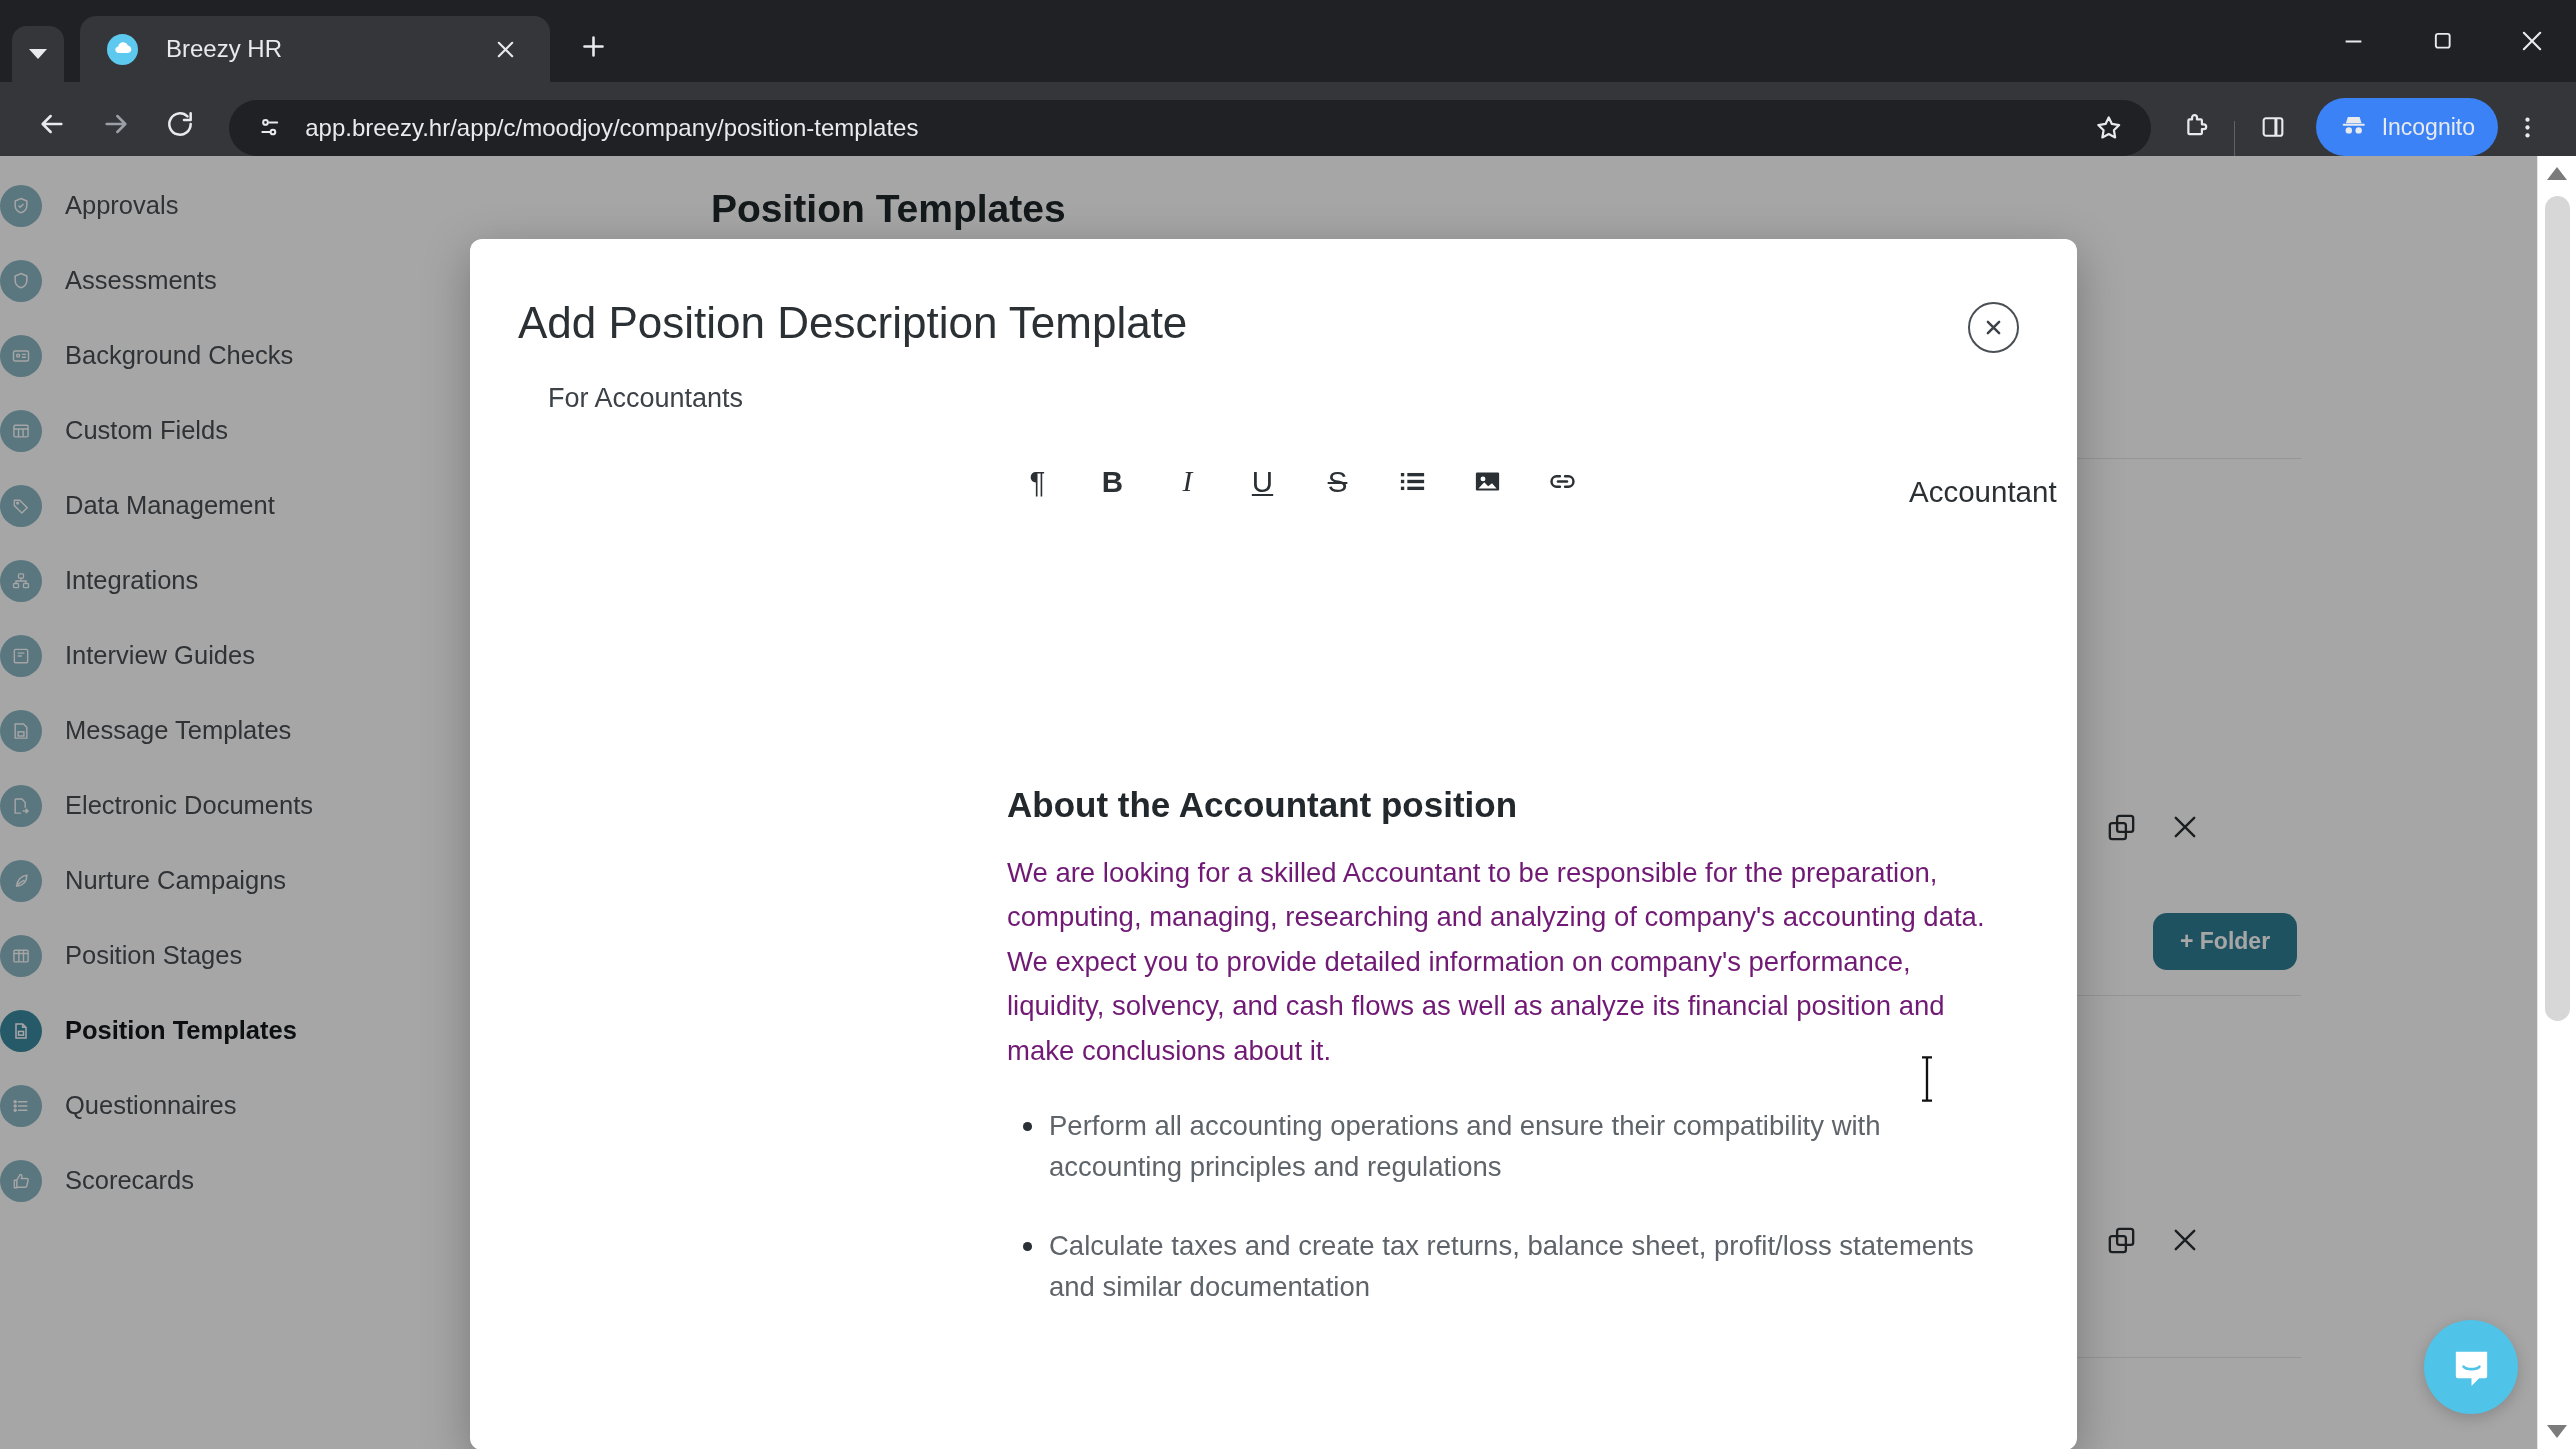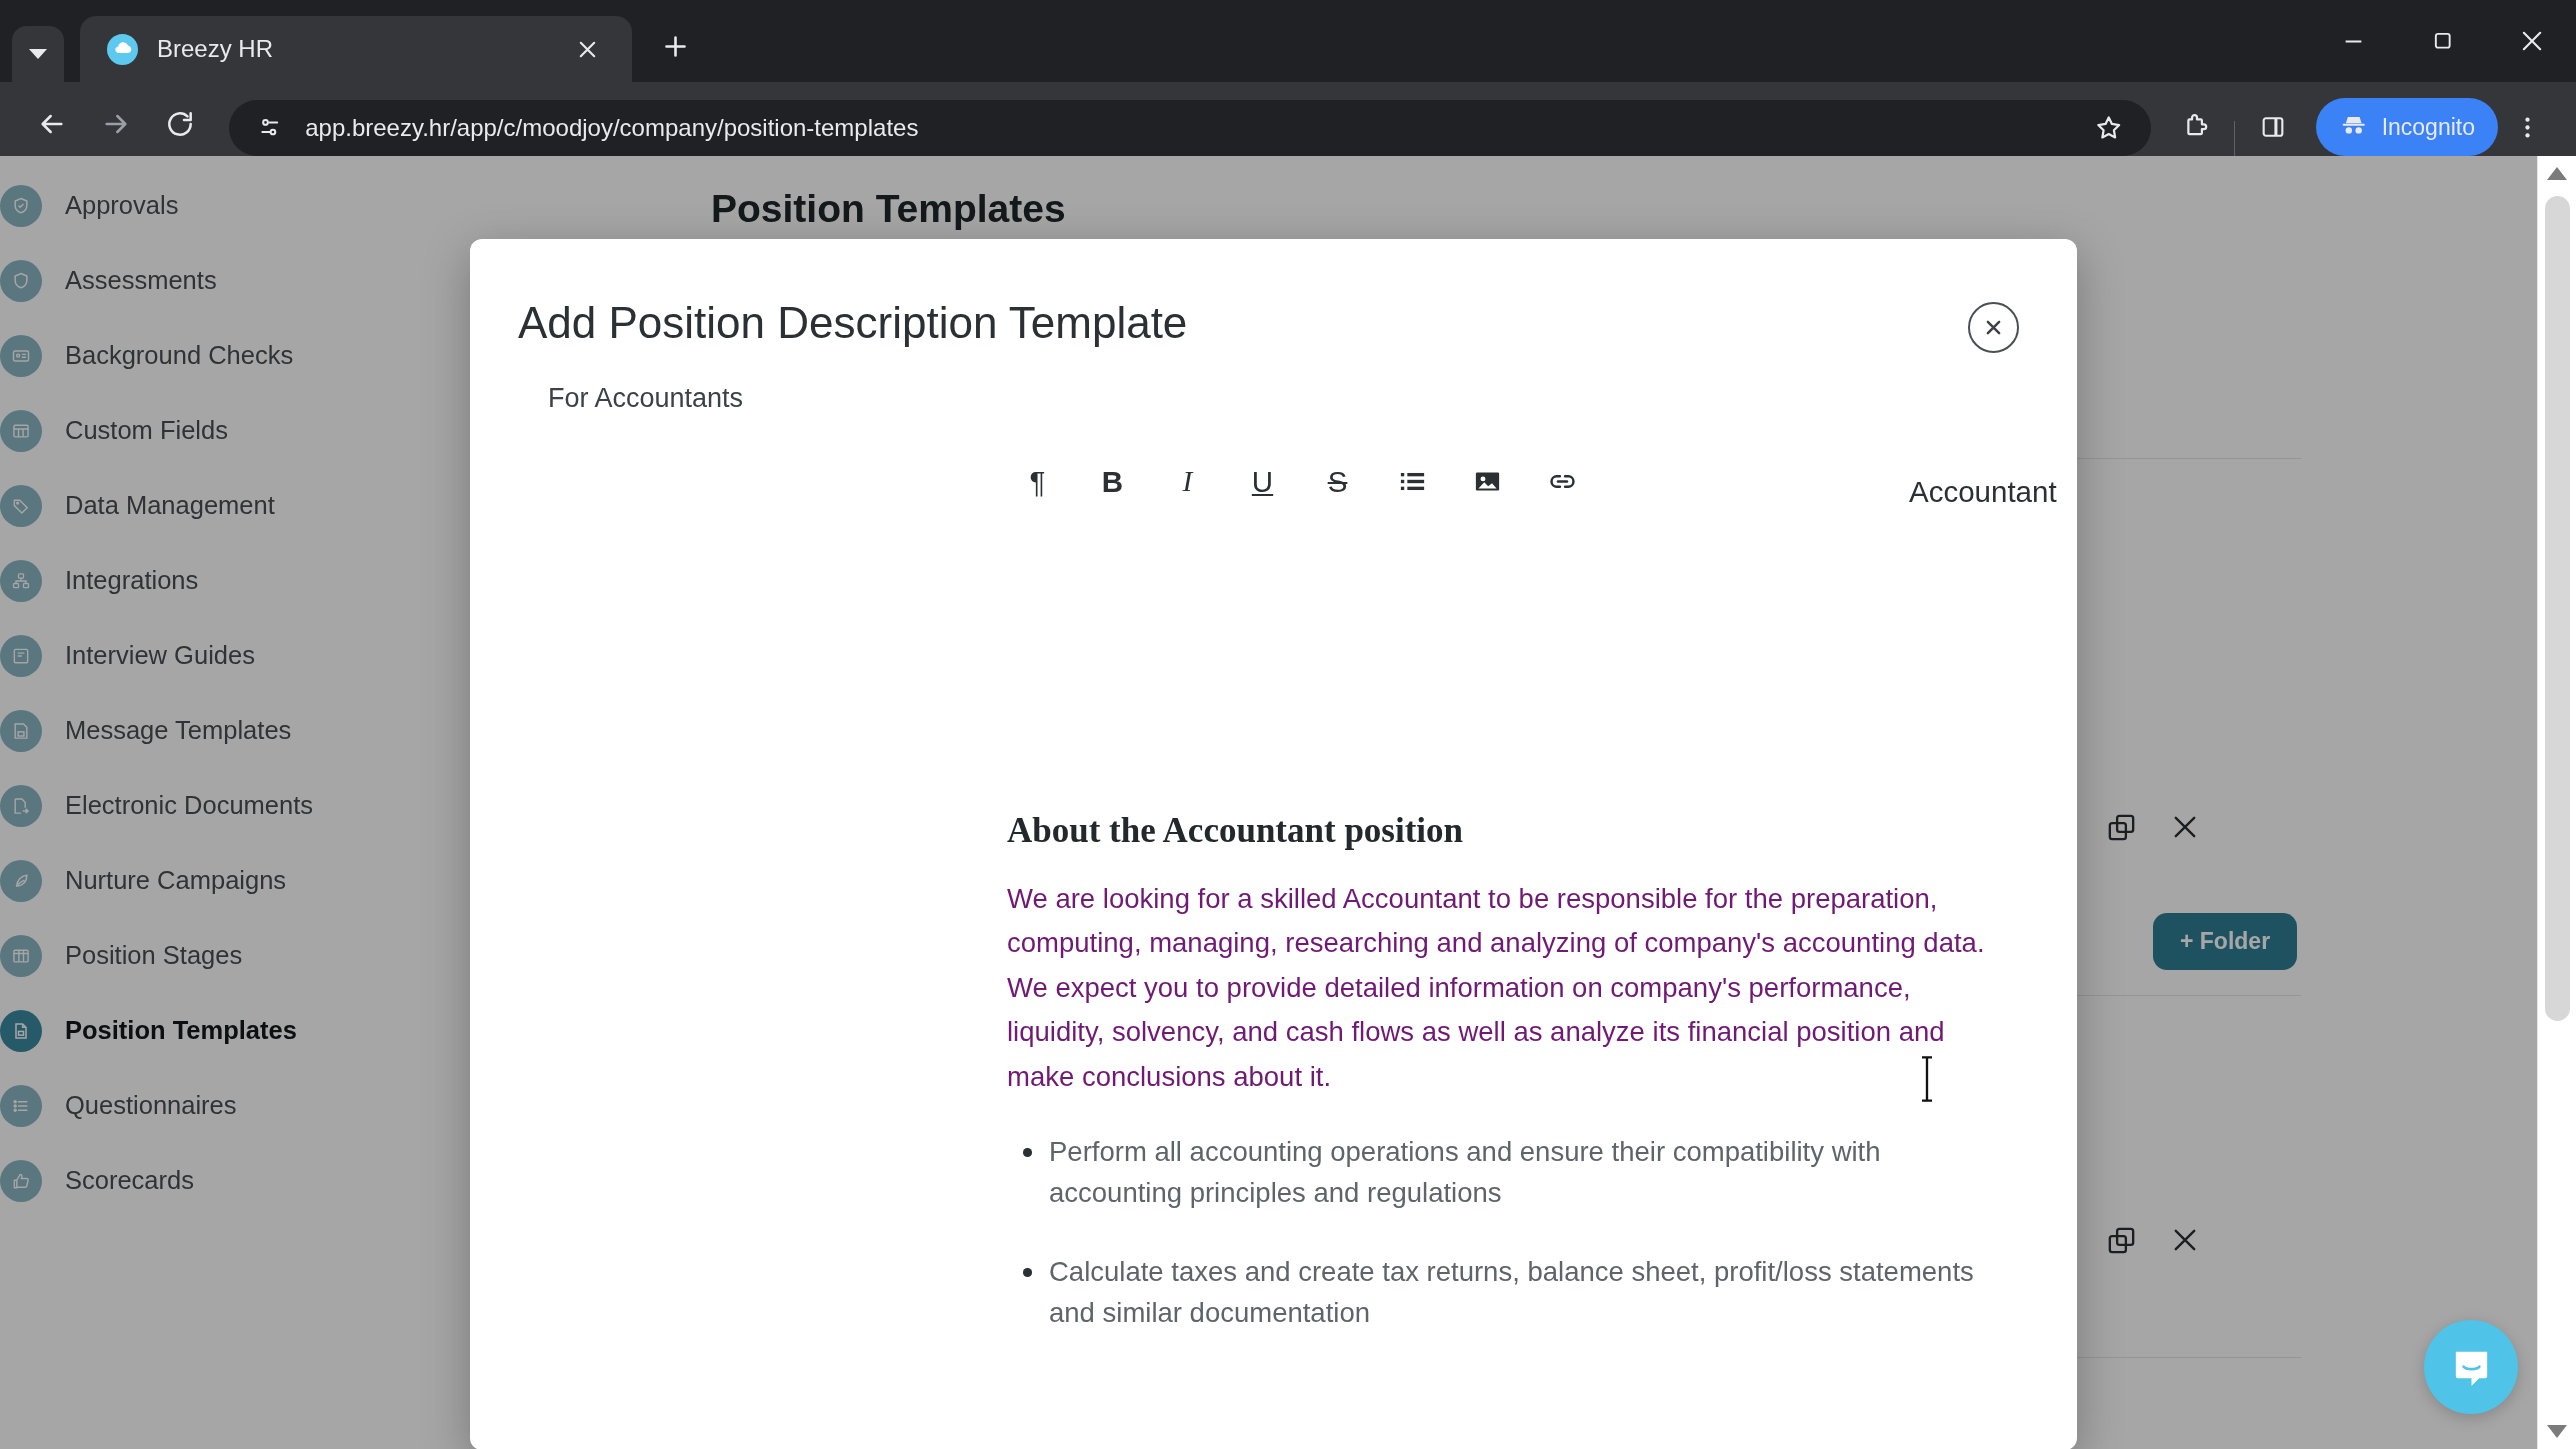--- a/index.html
+++ b/index.html
@@ -22,23 +22,23 @@
     border-radius: 14.8px 14.8px 0 0;
     display: flex; align-items: center; justify-content: center;
     margin-bottom: 0;
   }
   .chev-down {
     width: 0; height: 0;
     border-left: 9.4px solid transparent; border-right: 9.4px solid transparent;
     border-top: 10.7px solid #e8eaed;
   }
   .tab {
-    margin-left: 16px; height: 66px; width: 552px;
+    margin-left: 16px; height: 66px; width: 470px;
     background: #35363a; border-radius: 16px 16px 0 0;
-    display: flex; align-items: center; padding: 0 0 0 27px; position: relative;
+    display: flex; align-items: center; padding: 0 0 0 27px; position: relative; gap: 9px;
   }
   .tab-favicon {
     width: 31px; height: 31px; border-radius: 50%;
     background: #5ec9ee; display: flex; align-items: center; justify-content: center;
     flex: 0 0 auto;
   }
   .tab-title {
     color: #e8eaed; font-size: 24px; margin-left: 19px;
     white-space: nowrap; overflow: hidden;
   }
@@ -220,21 +220,21 @@
     position: absolute; left: 1439px; top: 20px;
     width: 557px; height: 62px; display: flex; align-items: center;
   }
   .role-value { font-size: 29.5px; color: #2b3034; }
 
   .doc {
     padding: 20px 81px 0 537px; position: relative;
   }
   .doc-h {
     font-size: 35px; font-weight: bold; color: #23282c;
-    margin-top: 33px; line-height: 1.28; font-family: Liberation Serif, serif;
+    margin-top: 7px; line-height: 1.28;
   }
   .doc-h.with-caret { position: relative; display: inline-block; }
   .doc-h.with-caret::after {
     content: ""; position: absolute; right: -5.4px; top: 1.3px;
     width: 2.7px; height: 38px; background: #111;
   }
   .doc-p {
     font-size: 27.5px; color: #701a75; line-height: 1.62; margin-top: 23px;
     max-width: 1449px;
   }

